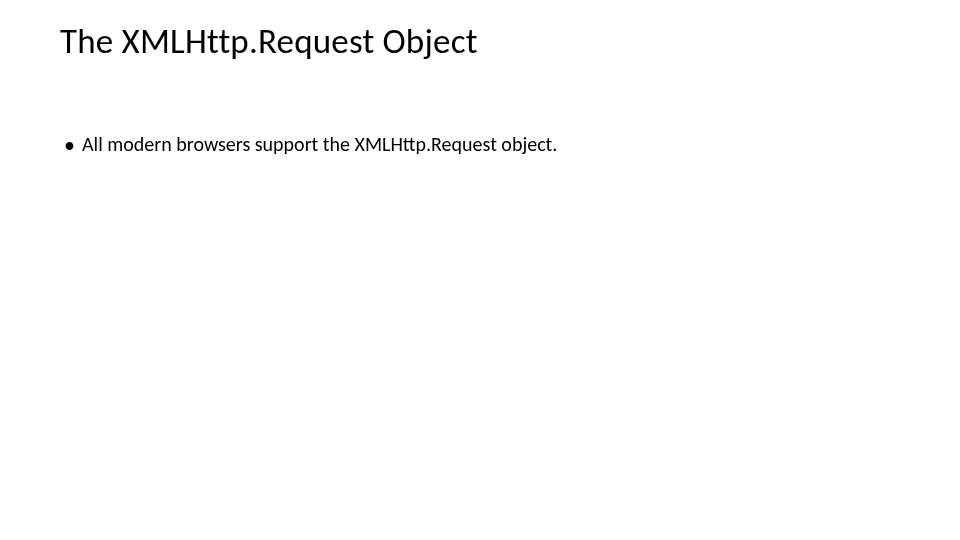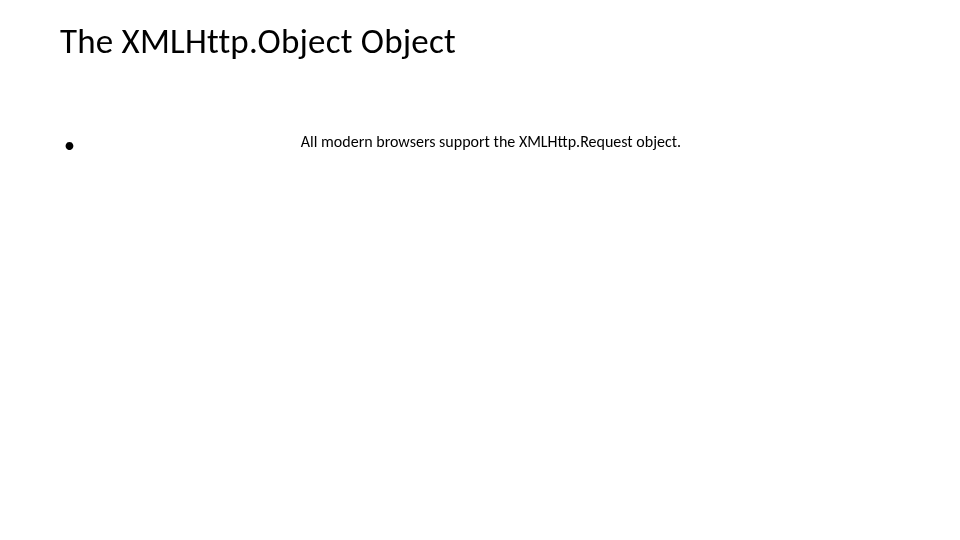--- a/index.html
+++ b/index.html
@@ -20,35 +20,34 @@
       font-size: 35px;
       font-weight: 400;
       margin-bottom: 70px;
       letter-spacing: 0.2px;
     }
     .bullets {
       list-style: none;
       padding-left: 0;
     }
     .bullet-item {
-      font-size: 16px;
+      font-size: 20px;
       line-height: 1.28;
       padding-left: 22px;
       position: relative;
       margin-bottom: 2px;
-      text-align: center;
     }
     .bullet-item::before {
       content: "•";
       position: absolute;
       left: 4px;
       top: 0;
       font-size: 22px;
     }
   </style>
 </head>
 <body>
 
-<h1 class="slide-title">The XMLHttp.Object Object</h1>
+<h1 class="slide-title">The XMLHttp.Request Object</h1>
 
 <ul class="bullets">
   <li class="bullet-item">All modern browsers support the XMLHttp.Request object.</li>
 </ul>
 
 </body></html>

